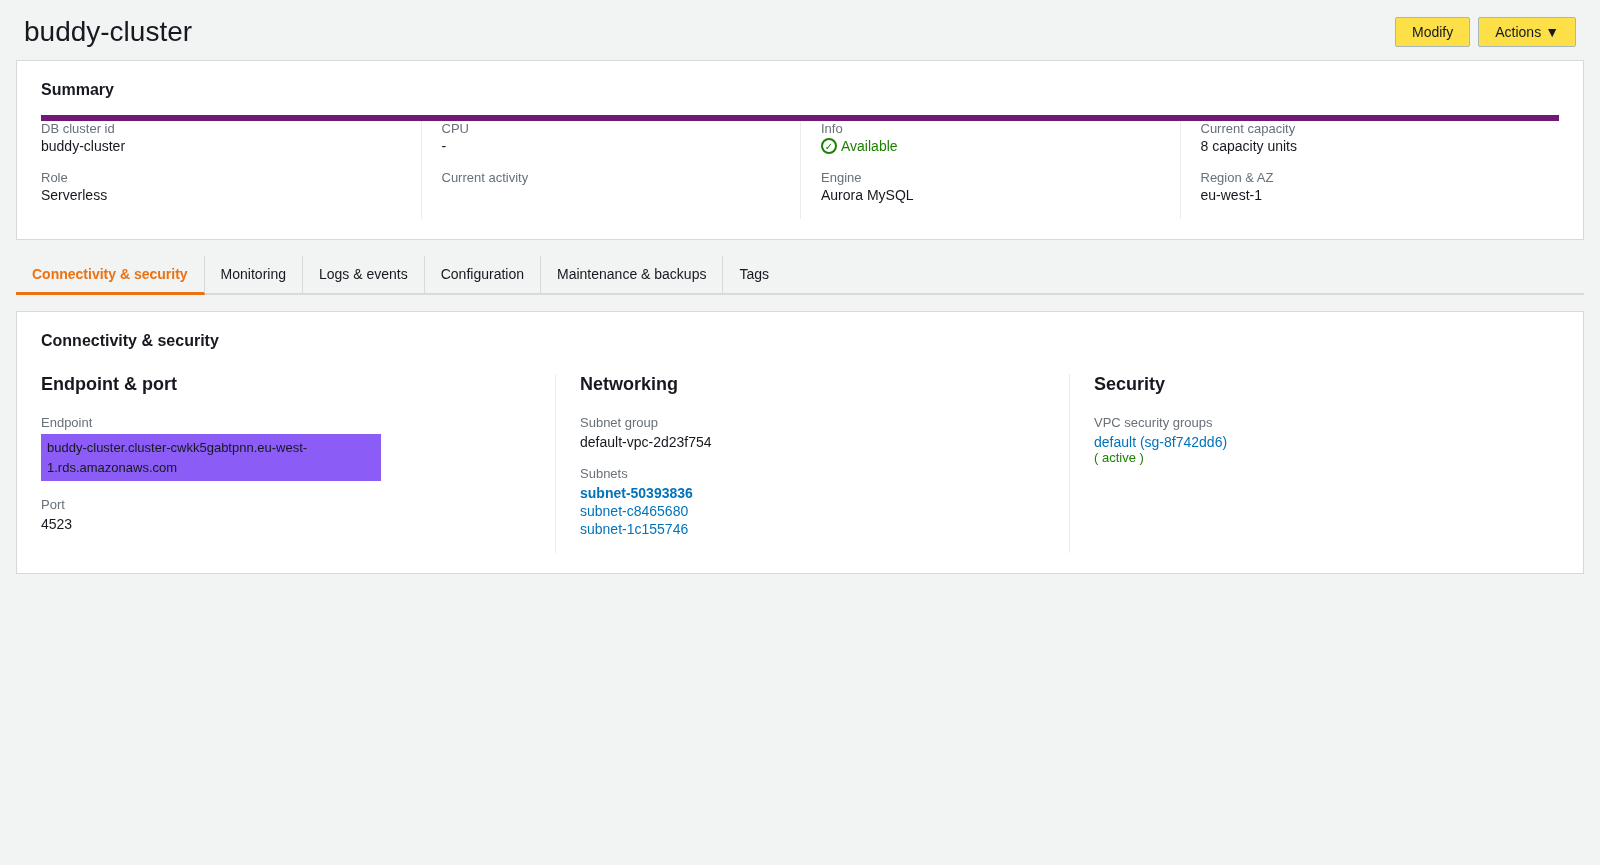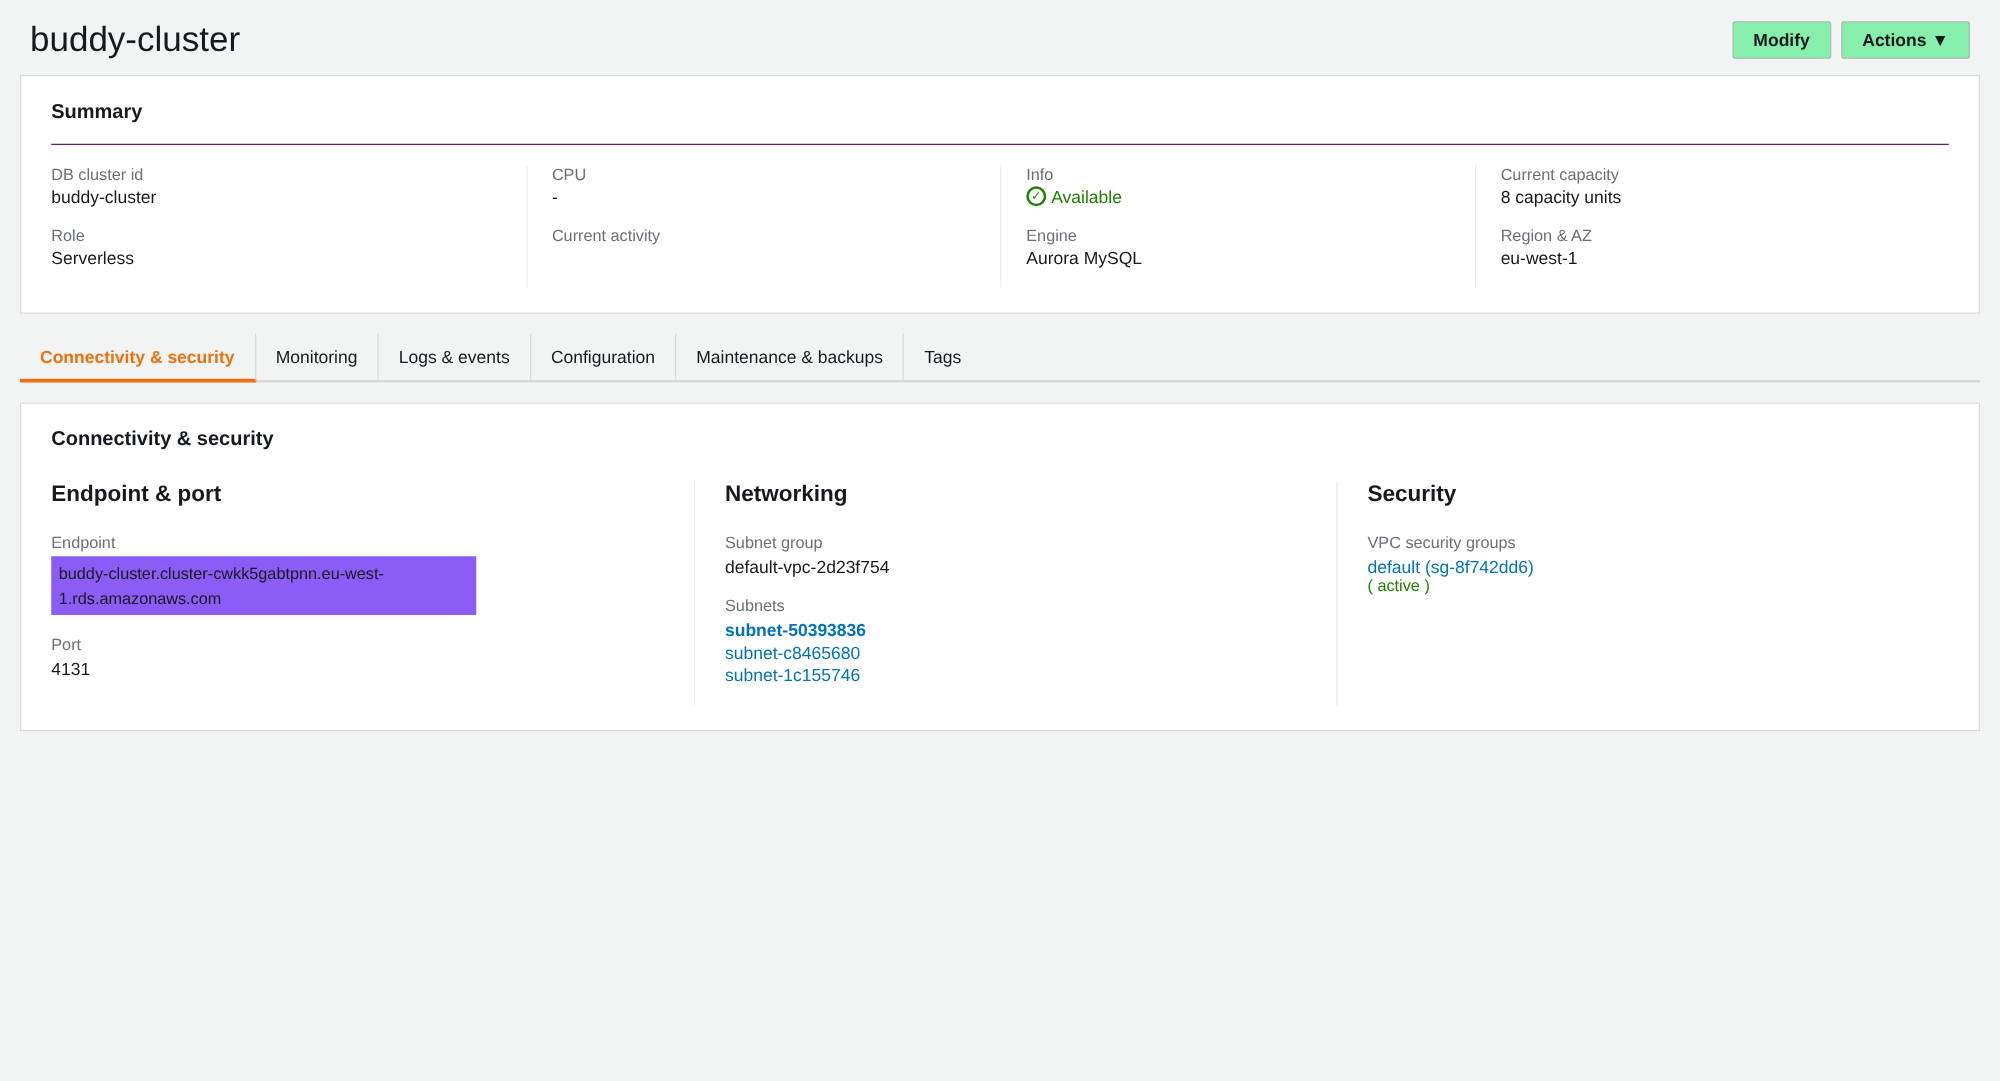--- a/index.html
+++ b/index.html
@@ -21,49 +21,47 @@
       font-weight: 400;
       color: #16191f;
     }
     .header-actions {
       display: flex;
       gap: 8px;
     }
     .btn {
       padding: 6px 16px;
       border: 1px solid #aab7b8;
-      background: #86efac;
+      background: #fde047;
       border-radius: 2px;
       cursor: pointer;
       font-size: 14px;
       color: #16191f;
       display: flex;
       align-items: center;
       gap: 4px;
-      font-weight: bold;
     }
 
     .section-card {
       background: #fff;
       border: 1px solid #d5dbdb;
       border-radius: 0;
       margin: 0 16px 16px 16px;
       padding: 20px 24px;
     }
     .section-title {
       font-size: 16px;
       font-weight: 700;
       margin-bottom: 16px;
     }
     .summary-grid {
       display: grid;
       grid-template-columns: repeat(4, 1fr);
       gap: 0;
-      border-top: 1px solid #701a75;
-      padding-top: 16px;
+      border-top: 6px solid #701a75;
     }
     .summary-col {
       padding-right: 16px;
     }
     .summary-col + .summary-col {
       border-left: 1px solid #eaeded;
       padding-left: 20px;
     }
     .summary-field {
       margin-bottom: 16px;
@@ -250,21 +248,21 @@
   <div class="connectivity-grid">
 
     <div>
       <div class="connectivity-col-title">Endpoint &amp; port</div>
       <div class="conn-field">
         <div class="conn-field-label">Endpoint</div>
         <div class="endpoint-value">buddy-cluster.cluster-cwkk5gabtpnn.eu-west-1.rds.amazonaws.com</div>
       </div>
       <div class="conn-field">
         <div class="conn-field-label">Port</div>
-        <div class="conn-field-value">4131</div>
+        <div class="conn-field-value">4523</div>
       </div>
     </div>
 
     <div class="divider-col">
       <div class="connectivity-col-title">Networking</div>
       <div class="conn-field">
         <div class="conn-field-label">Subnet group</div>
         <div class="conn-field-value">default-vpc-2d23f754</div>
       </div>
       <div class="conn-field">

